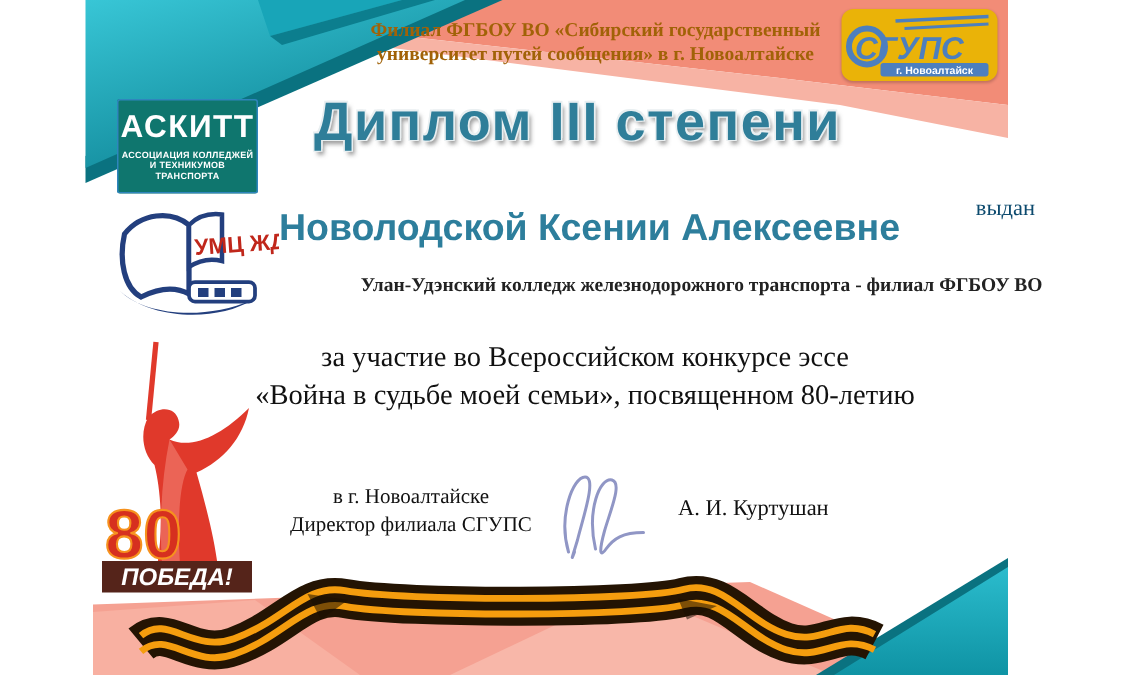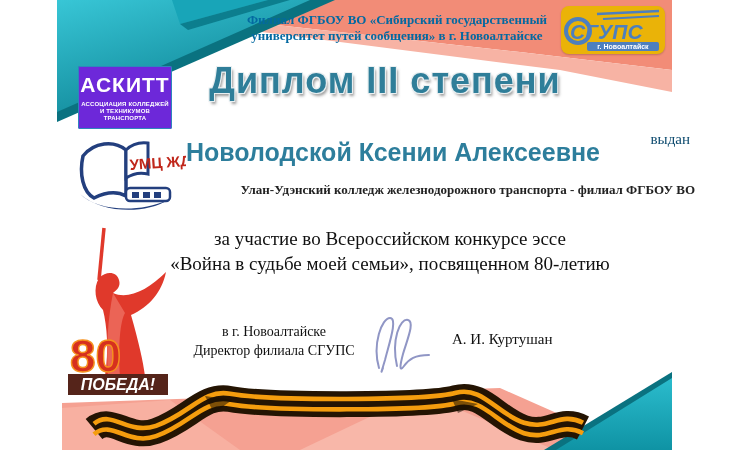--- a/index.html
+++ b/index.html
@@ -3,21 +3,21 @@
 <meta charset="utf-8">
 <style>
   html,body{margin:0;padding:0;background:#ffffff;}
   body{width:750px;height:450px;position:relative;overflow:hidden;
        font-family:"Liberation Serif",serif;}
   .abs{position:absolute;}
   #bg-svg{position:absolute;left:0;top:0;width:750px;height:450px;}
 
   .header-org{left:222px;top:12px;width:350px;text-align:center;
     font-family:"Liberation Serif",serif;font-weight:bold;
-    font-size:13px;line-height:16px;color:#0369a1;}
+    font-size:13px;line-height:16px;color:#a16207;}
 
   .diploma-title{left:85px;top:60px;width:600px;text-align:center;
     font-family:"Liberation Sans",sans-serif;font-weight:bold;
     font-size:36px;letter-spacing:1px;color:#2f7e99;
     text-shadow:-1px -1px 0 #e9eff1, 1px -1px 0 #e9eff1,
                 -1px 1px 0 #e9eff1, 1px 1px 0 #e9eff1,
                  2px 3px 3px rgba(70,70,70,.55);}
 
   .issued{left:90px;top:131px;width:600px;text-align:right;
     font-size:15px;color:#0c4a6e;}
@@ -29,21 +29,21 @@
   .affiliation{left:95px;top:181px;width:600px;text-align:right;
     font-weight:bold;font-size:13px;line-height:17px;color:#222;}
 
   .award-text{left:90px;top:226px;width:600px;text-align:center;
     font-size:19px;line-height:25px;color:#111;}
 
   .director-block{left:190px;top:322px;width:168px;text-align:center;
     font-size:14px;line-height:19px;color:#111;}
   .sig-name{left:452px;top:331px;width:140px;font-size:15px;color:#111;}
 
-  .askitt{left:78px;top:66px;width:94px;height:63px;background:#6d28d9;
+  .askitt{left:78px;top:66px;width:94px;height:63px;background:#0f766e;
     border-radius:2px;text-align:center;color:#fff;
     font-family:"Liberation Sans",sans-serif;box-shadow:0 0 0 1px #2f85bd inset;}
   .askitt .abbr{font-size:21px;font-weight:bold;letter-spacing:1px;margin-top:7px;}
   .askitt .sub{font-size:6px;font-weight:bold;line-height:7px;margin-top:4px;letter-spacing:.2px;}
 
   .sgups-box{left:561px;top:6px;width:104px;height:48px;background:#eab308;
     border-radius:8px;box-shadow:0 1px 2px rgba(0,0,0,.2);}
 </style>
 </head>
 <body>

